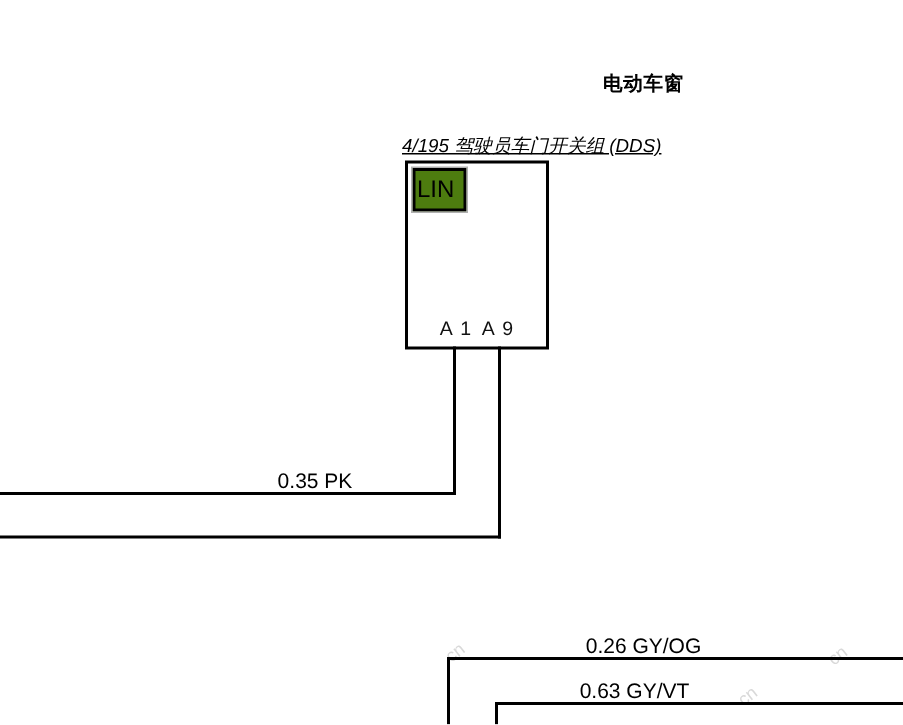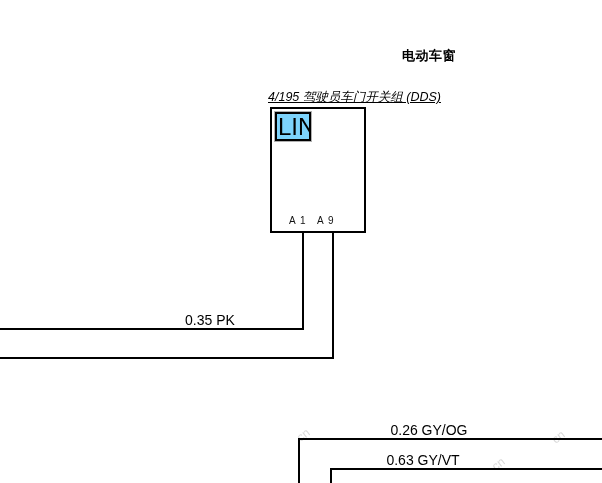--- a/index.html
+++ b/index.html
@@ -50,34 +50,34 @@
   }
 
   .lin-box {
     left: 3px;
     top: 3px;
     width: 36px;
     height: 29px;
     border: 2px solid #000000;
     outline: 1px solid #b0b0b0;
     box-sizing: border-box;
-    background: #7dd3fc;
-    font-size: 24px;
+    background: #4d7c0f;
+    font-size: 16px;
     font-weight: 400;
     line-height: 25px;
     padding-left: 1px;
     letter-spacing: 0px;
     overflow: hidden;
   }
 
   .pin-label {
     bottom: 5px;
     width: 26px;
-    text-align: left;
-    font-size: 10px;
+    text-align: right;
+    font-size: 13px;
     letter-spacing: 1px;
     color: #111111;
     white-space: nowrap;
     margin-top: 48px;
   }
   .pin-a1 { left: 17px; }
   .pin-a5 { left: 45px; }
 
   .wire {
     background: #000000;

